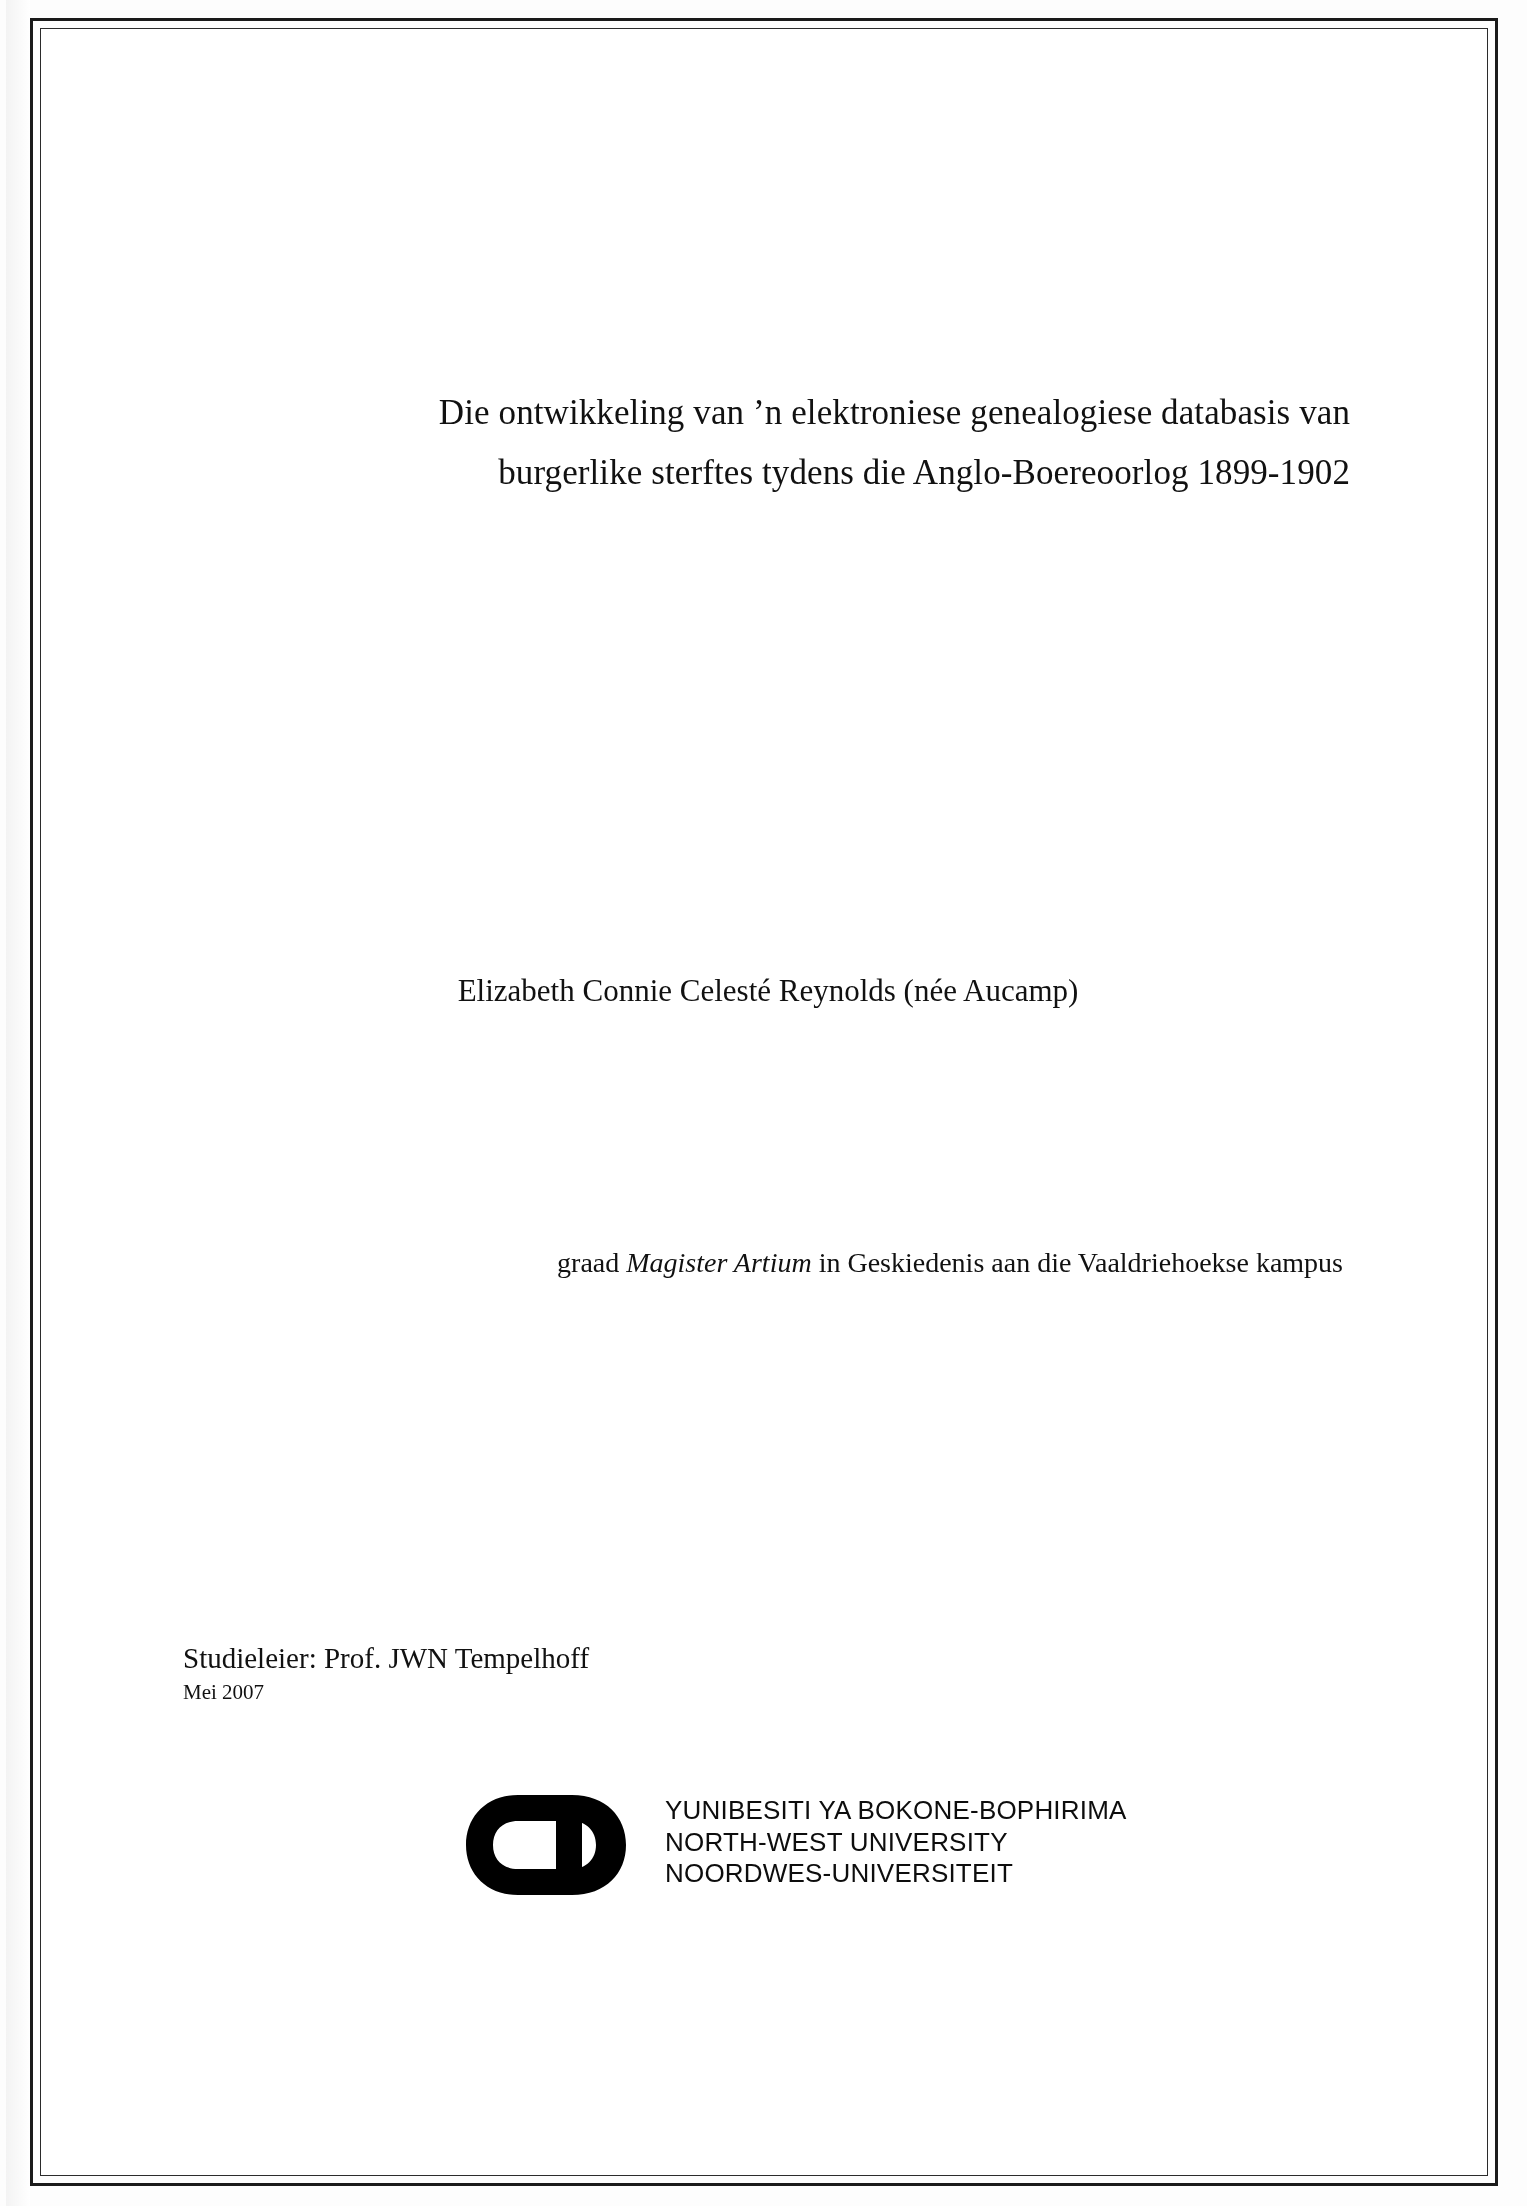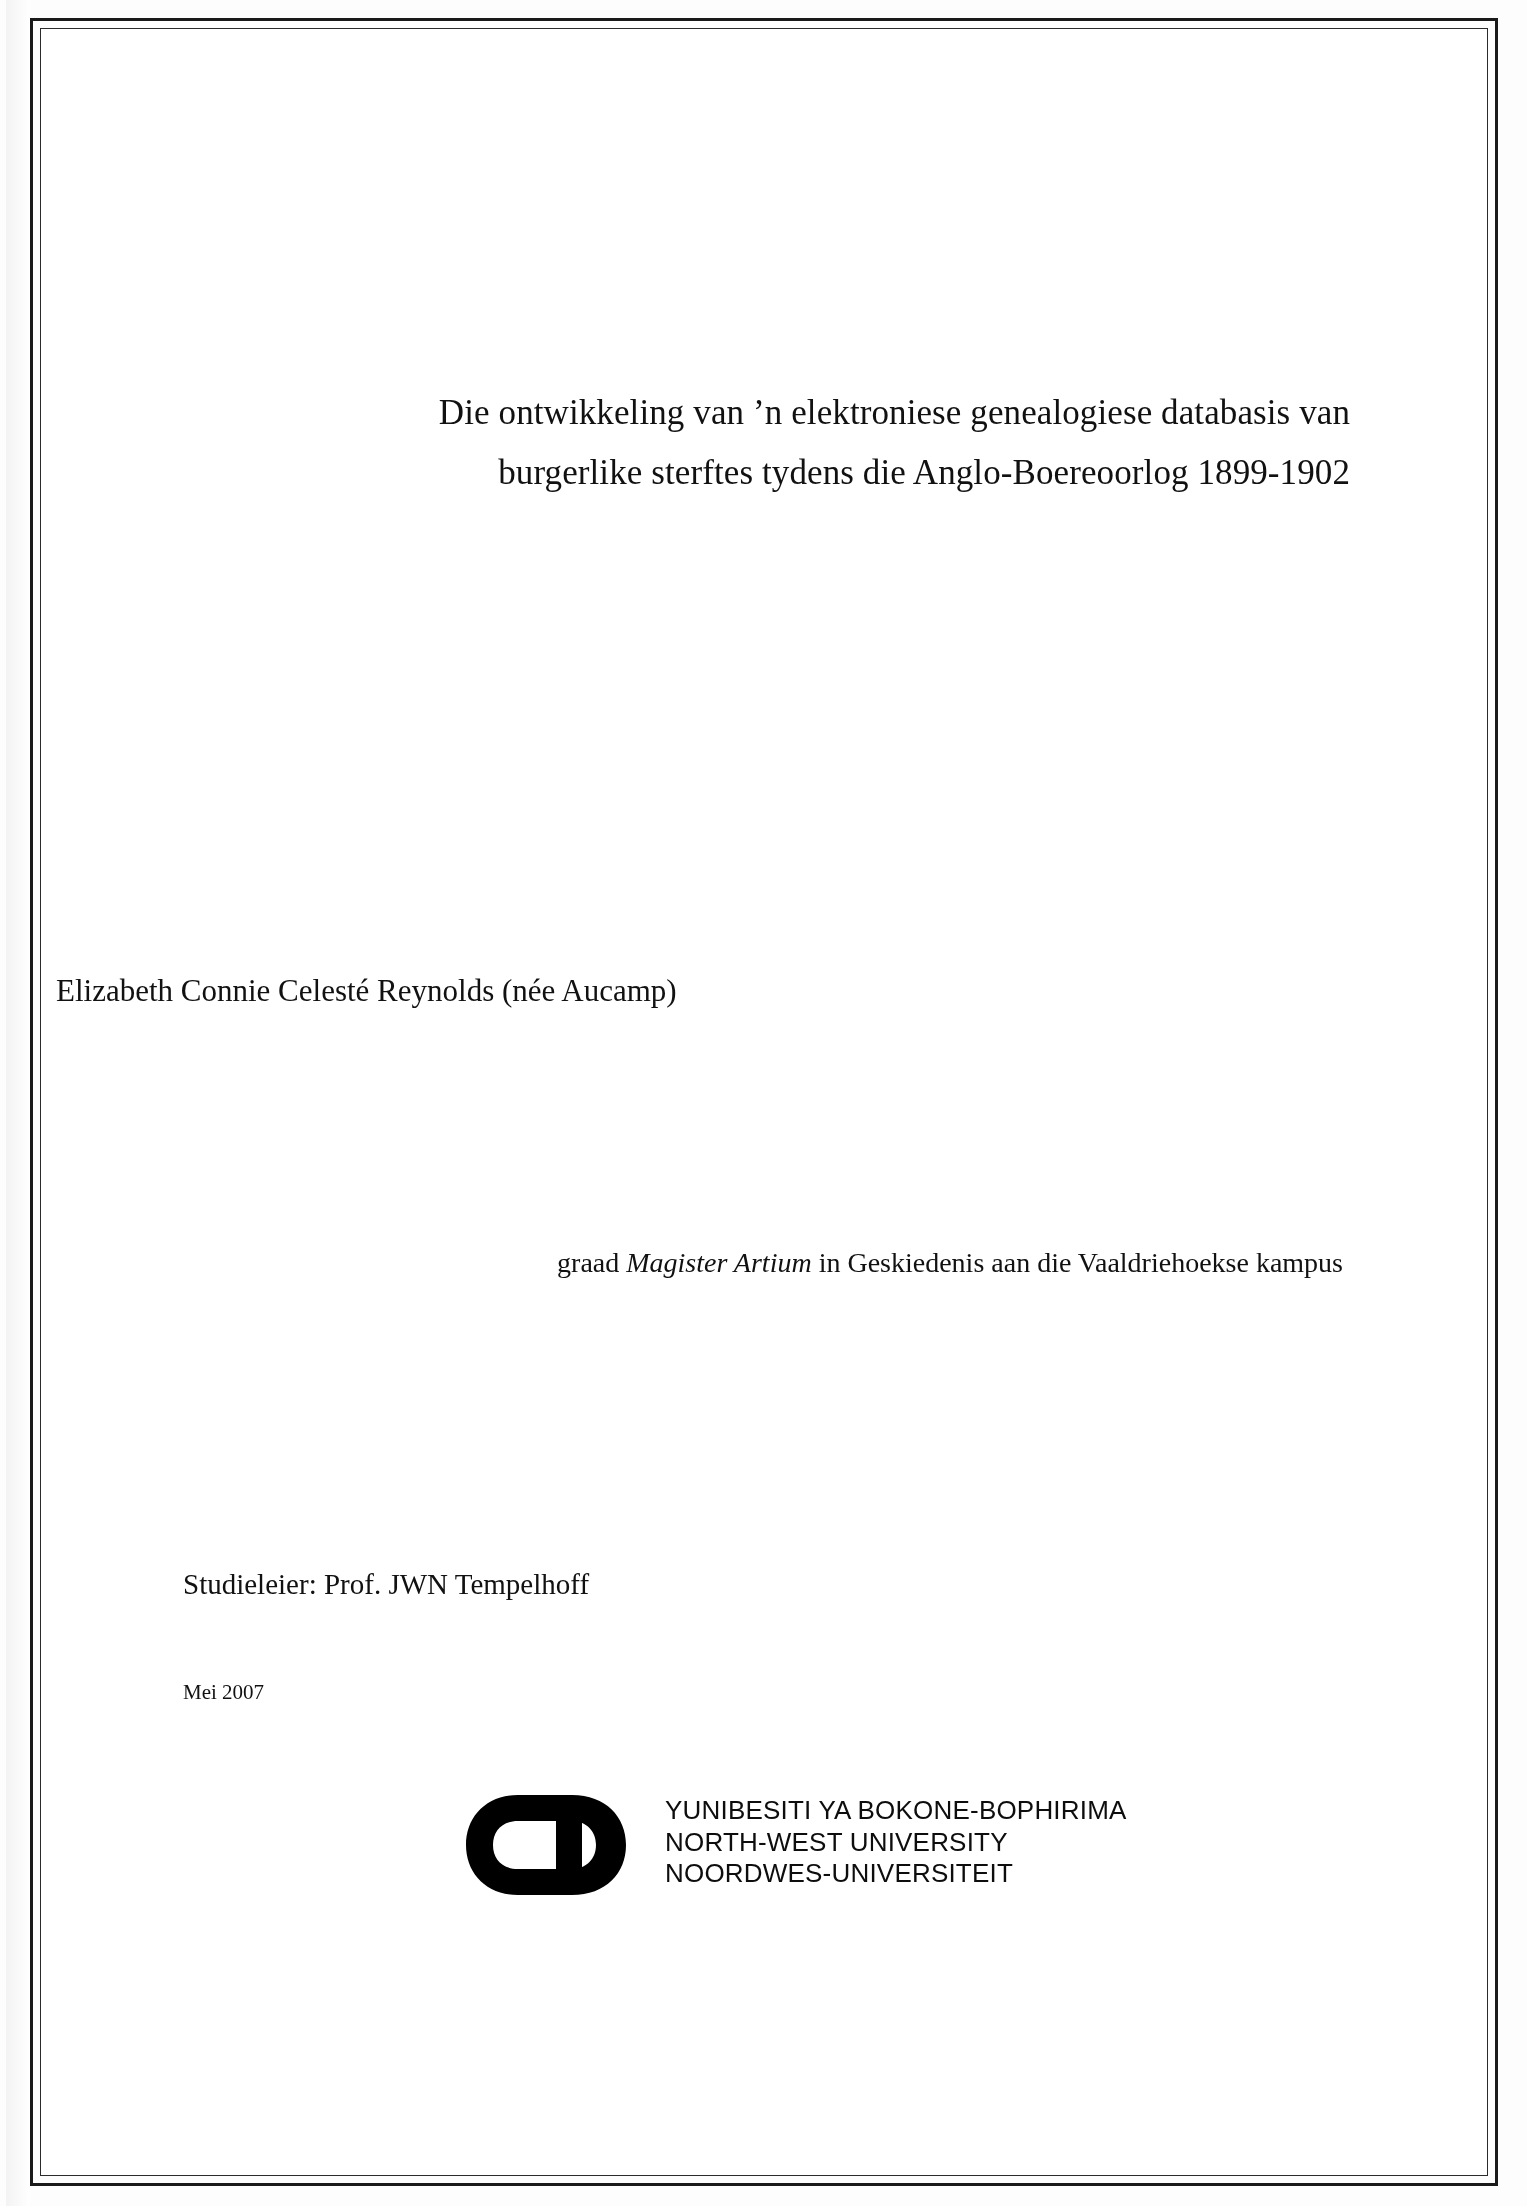--- a/index.html
+++ b/index.html
@@ -70,24 +70,24 @@
     position: absolute;
     left: 0;
     top: 790px;
     width: 1448px;
     text-align: center;
     font-size: 25px;
   }
 
   .author {
     position: absolute;
-    left: 16px;
+    left: 4px;
     top: 945px;
     width: 1448px;
-    text-align: left;
+    text-align: center;
     font-size: 31px;
   }
 
   .statement {
     position: absolute;
     left: 143px;
     top: 1215px;
     width: 1160px;
     font-size: 28px;
     line-height: 1.42;
@@ -99,21 +99,21 @@
   .statement .plain {
     text-align: right;
   }
   .statement i {
     font-style: italic;
   }
 
   .supervisor {
     position: absolute;
     left: 143px;
-    top: 1536px;
+    top: 1610px;
     font-size: 29px;
     line-height: 1.42;
   }
   .date {
     position: absolute;
     left: 143px;
     top: 1650px;
     font-size: 21px;
     line-height: 1.42;
   }

